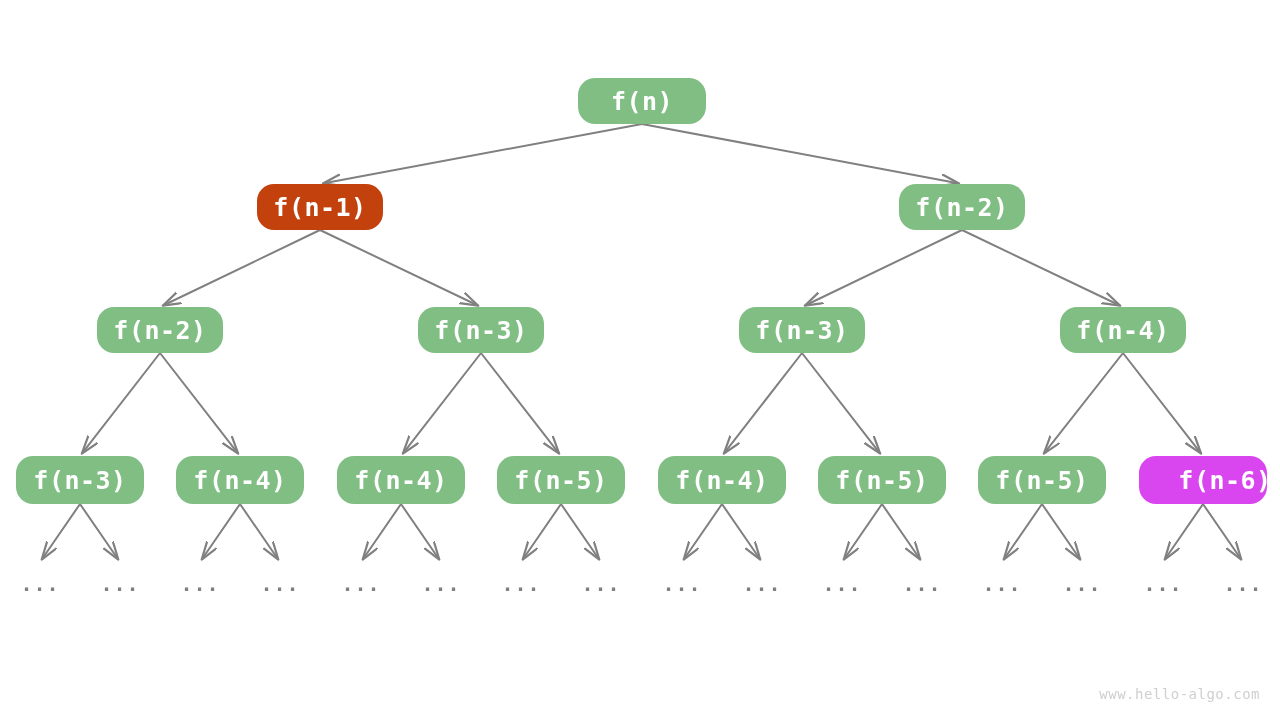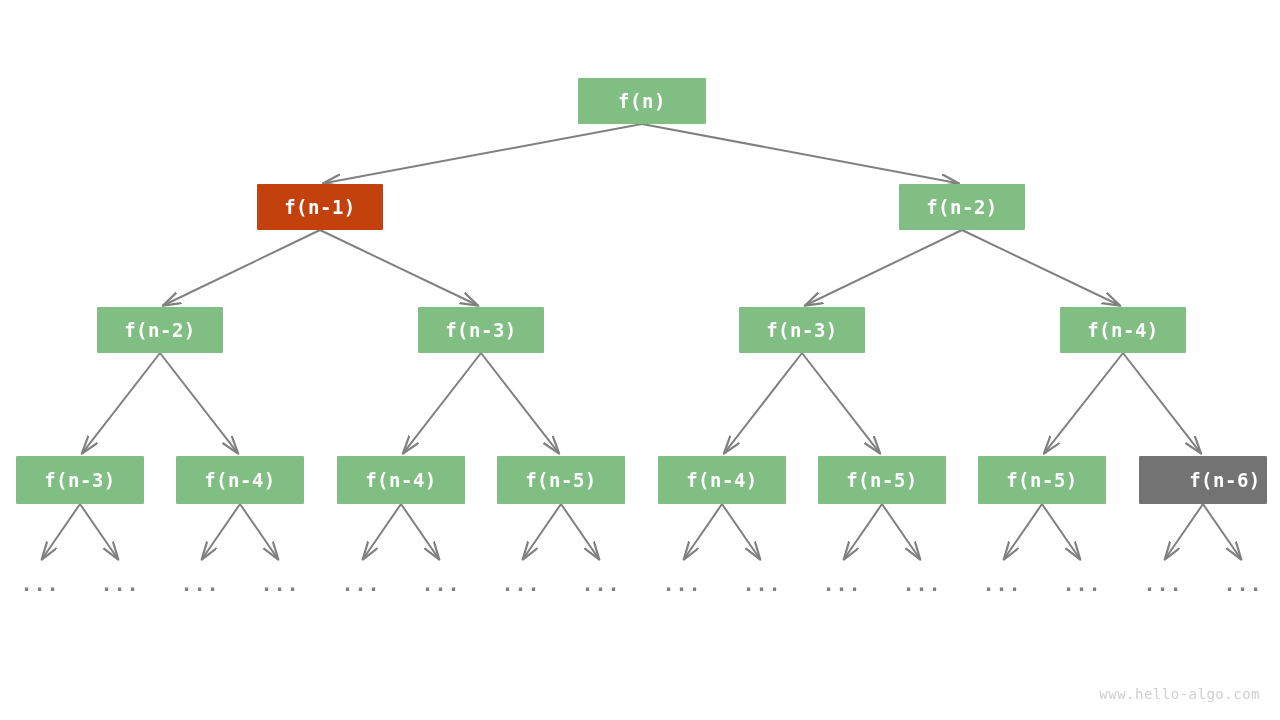--- a/index.html
+++ b/index.html
@@ -22,27 +22,27 @@
     left: 0;
     top: 0;
     width: 1280px;
     height: 720px;
     pointer-events: none;
   }
   .node {
     position: absolute;
     box-sizing: border-box;
     background: #81be84;
-    border-radius: 1px;
+    border-radius: 17px;
     display: flex;
     align-items: center;
     justify-content: center;
     color: #ffffff;
     font-family: "DejaVu Sans Mono", monospace;
-    font-size: 19px;
+    font-size: 25px;
     font-weight: bold;
     letter-spacing: 0.5px;
     white-space: nowrap;
     user-select: none;
   }
   .ellipsis {
     position: absolute;
     color: #808080;
     font-family: "DejaVu Sans Mono", monospace;
     font-size: 20px;
@@ -146,21 +146,21 @@
       </div>
       <div class="node" style="left: 658px; top: 456px; width: 128px; height: 48px; background: rgb(129, 190, 132); color: rgb(255, 255, 255);">
         <span>f(n-4)</span>
       </div>
       <div class="node" style="left: 818px; top: 456px; width: 128px; height: 48px; background: rgb(129, 190, 132); color: rgb(255, 255, 255);">
         <span>f(n-5)</span>
       </div>
       <div class="node" style="left: 978px; top: 456px; width: 128px; height: 48px; background: rgb(129, 190, 132); color: rgb(255, 255, 255);">
         <span>f(n-5)</span>
       </div>
-      <div class="node" style="left: 1139px; top: 456px; width: 128px; height: 48px; background: #737373; color: rgb(255, 255, 255); padding-left: 44px;">
+      <div class="node" style="left: 1139px; top: 456px; width: 128px; height: 48px; background: #d946ef; color: rgb(255, 255, 255); padding-left: 44px;">
         <span>f(n-6)</span>
       </div>
     </div>
   <div id="ellipsis-layer">
       <div class="ellipsis" style="left: 40px; top: 584px; color: rgb(128, 128, 128);">...</div>
       <div class="ellipsis" style="left: 120px; top: 584px; color: rgb(128, 128, 128);">...</div>
       <div class="ellipsis" style="left: 200px; top: 584px; color: rgb(128, 128, 128);">...</div>
       <div class="ellipsis" style="left: 280px; top: 584px; color: rgb(128, 128, 128);">...</div>
       <div class="ellipsis" style="left: 361px; top: 584px; color: rgb(128, 128, 128);">...</div>
       <div class="ellipsis" style="left: 441px; top: 584px; color: rgb(128, 128, 128);">...</div>

